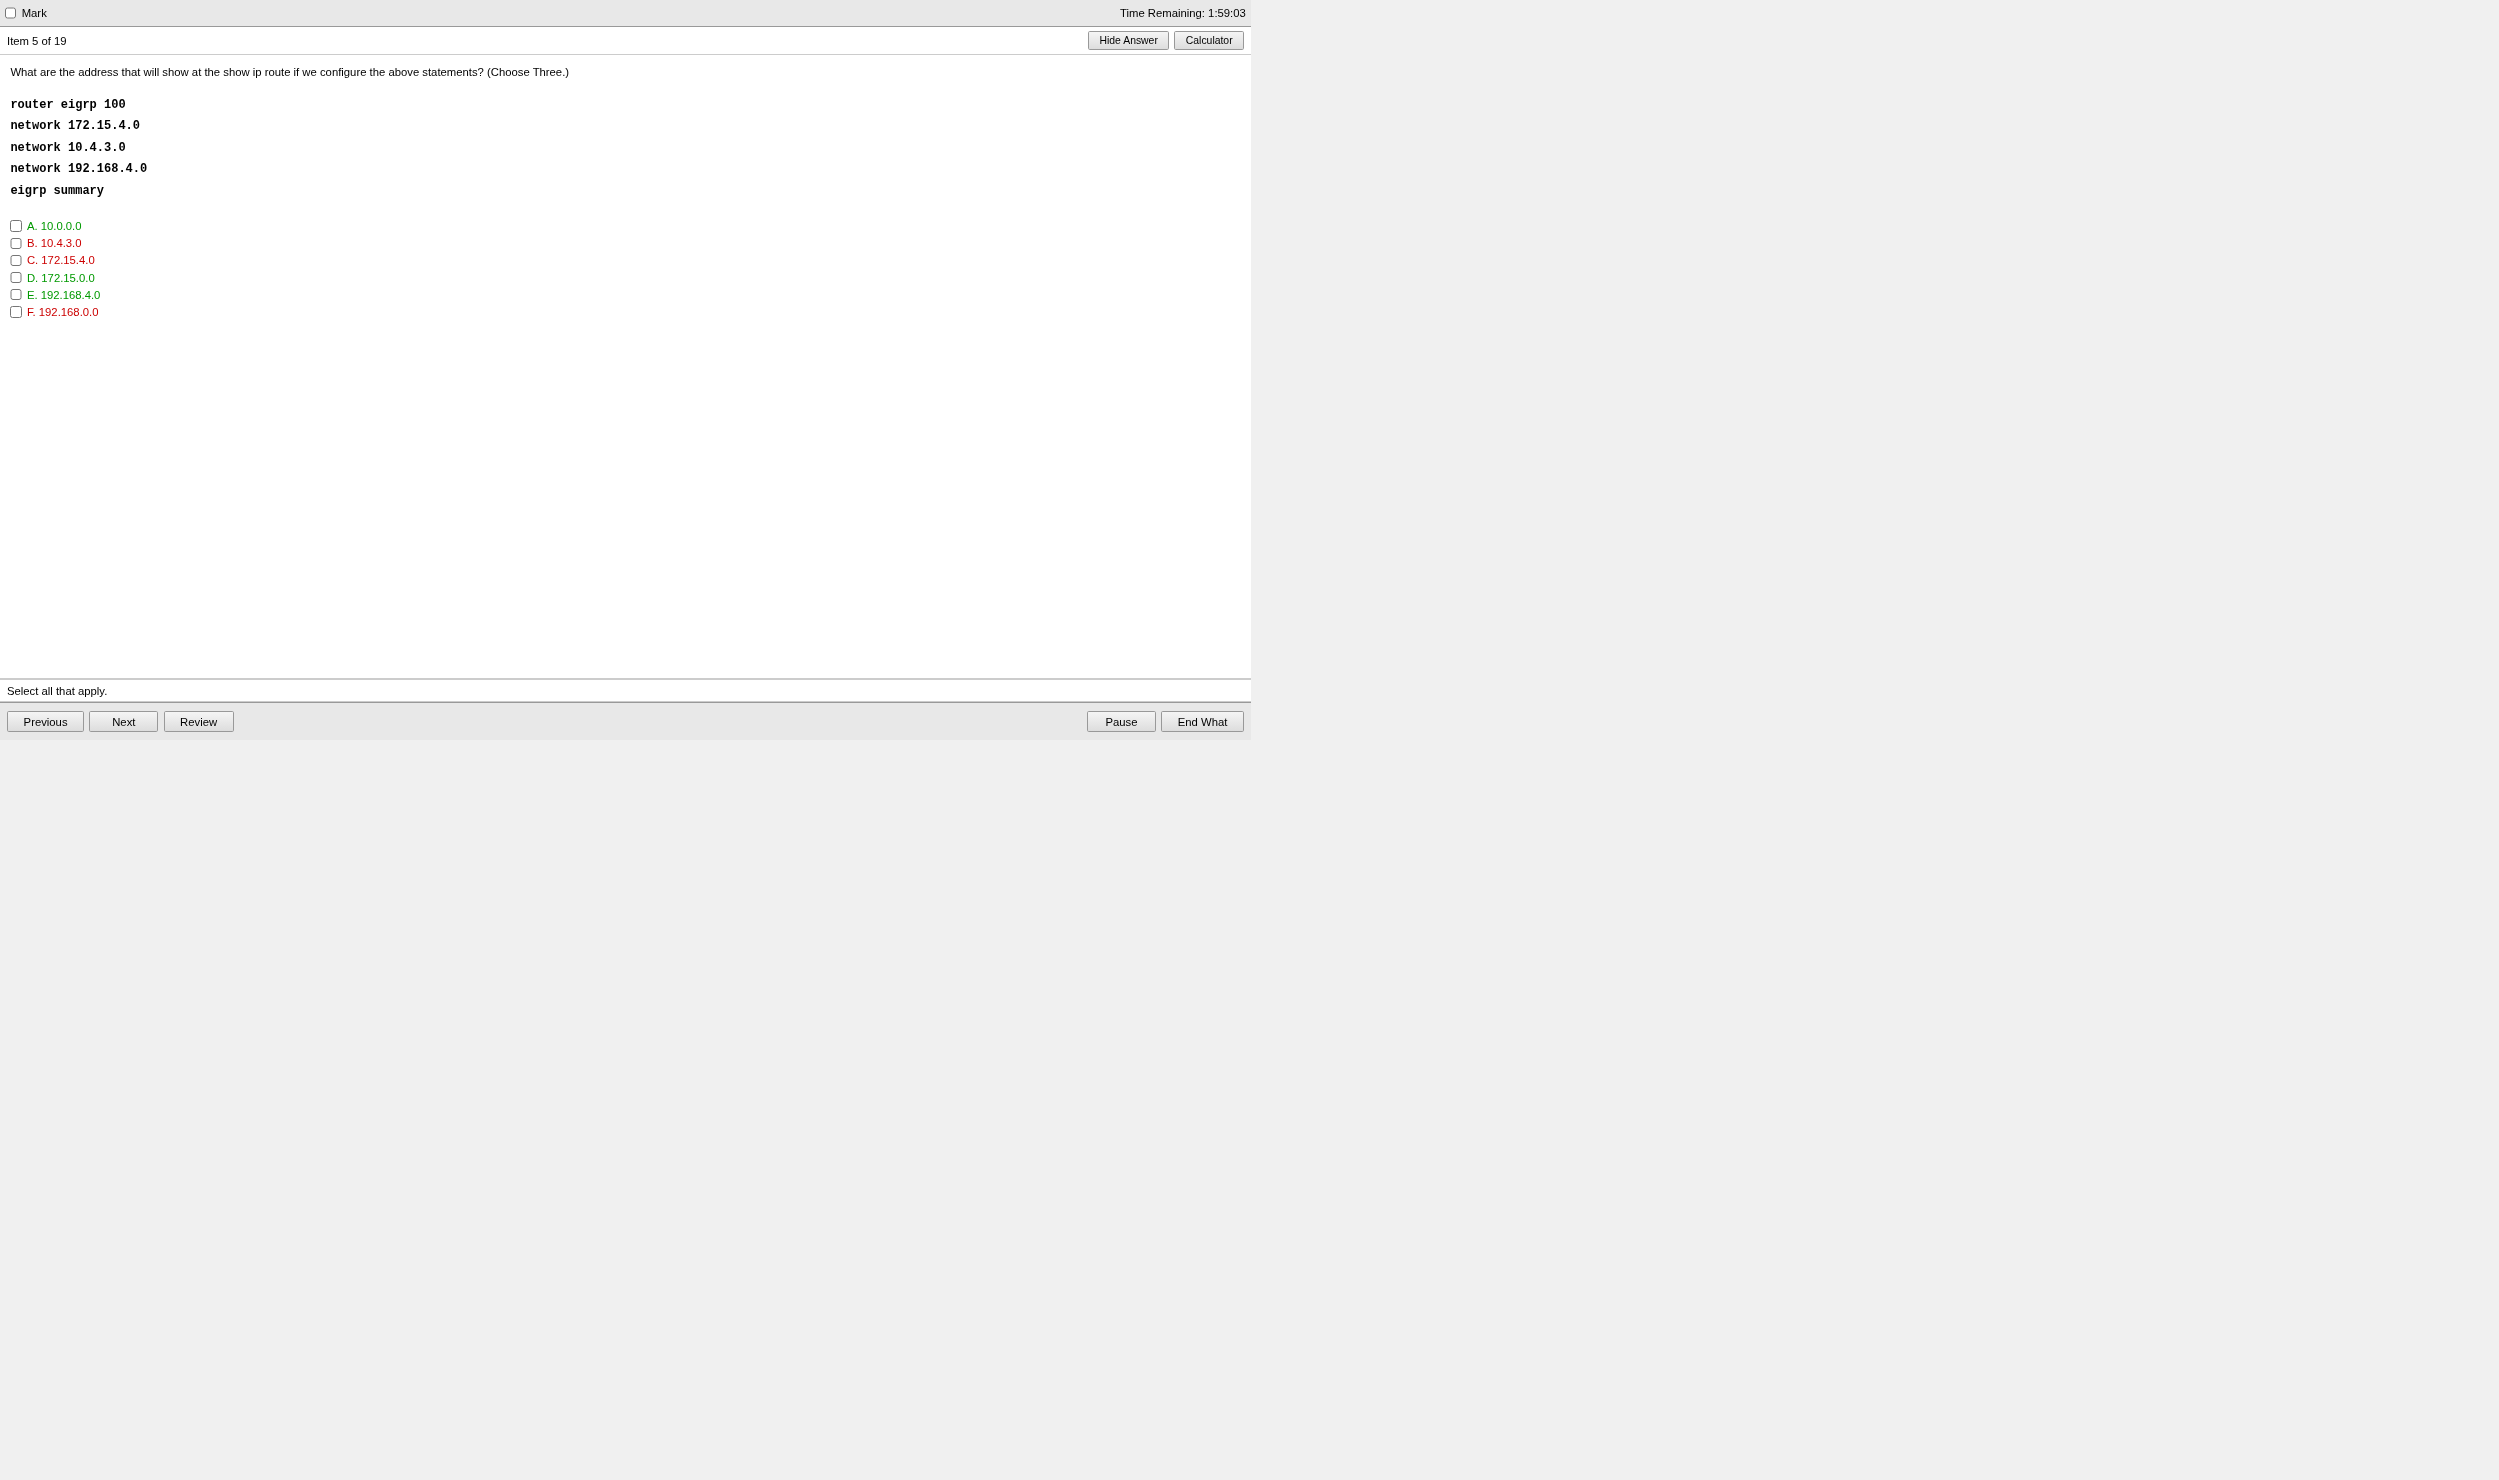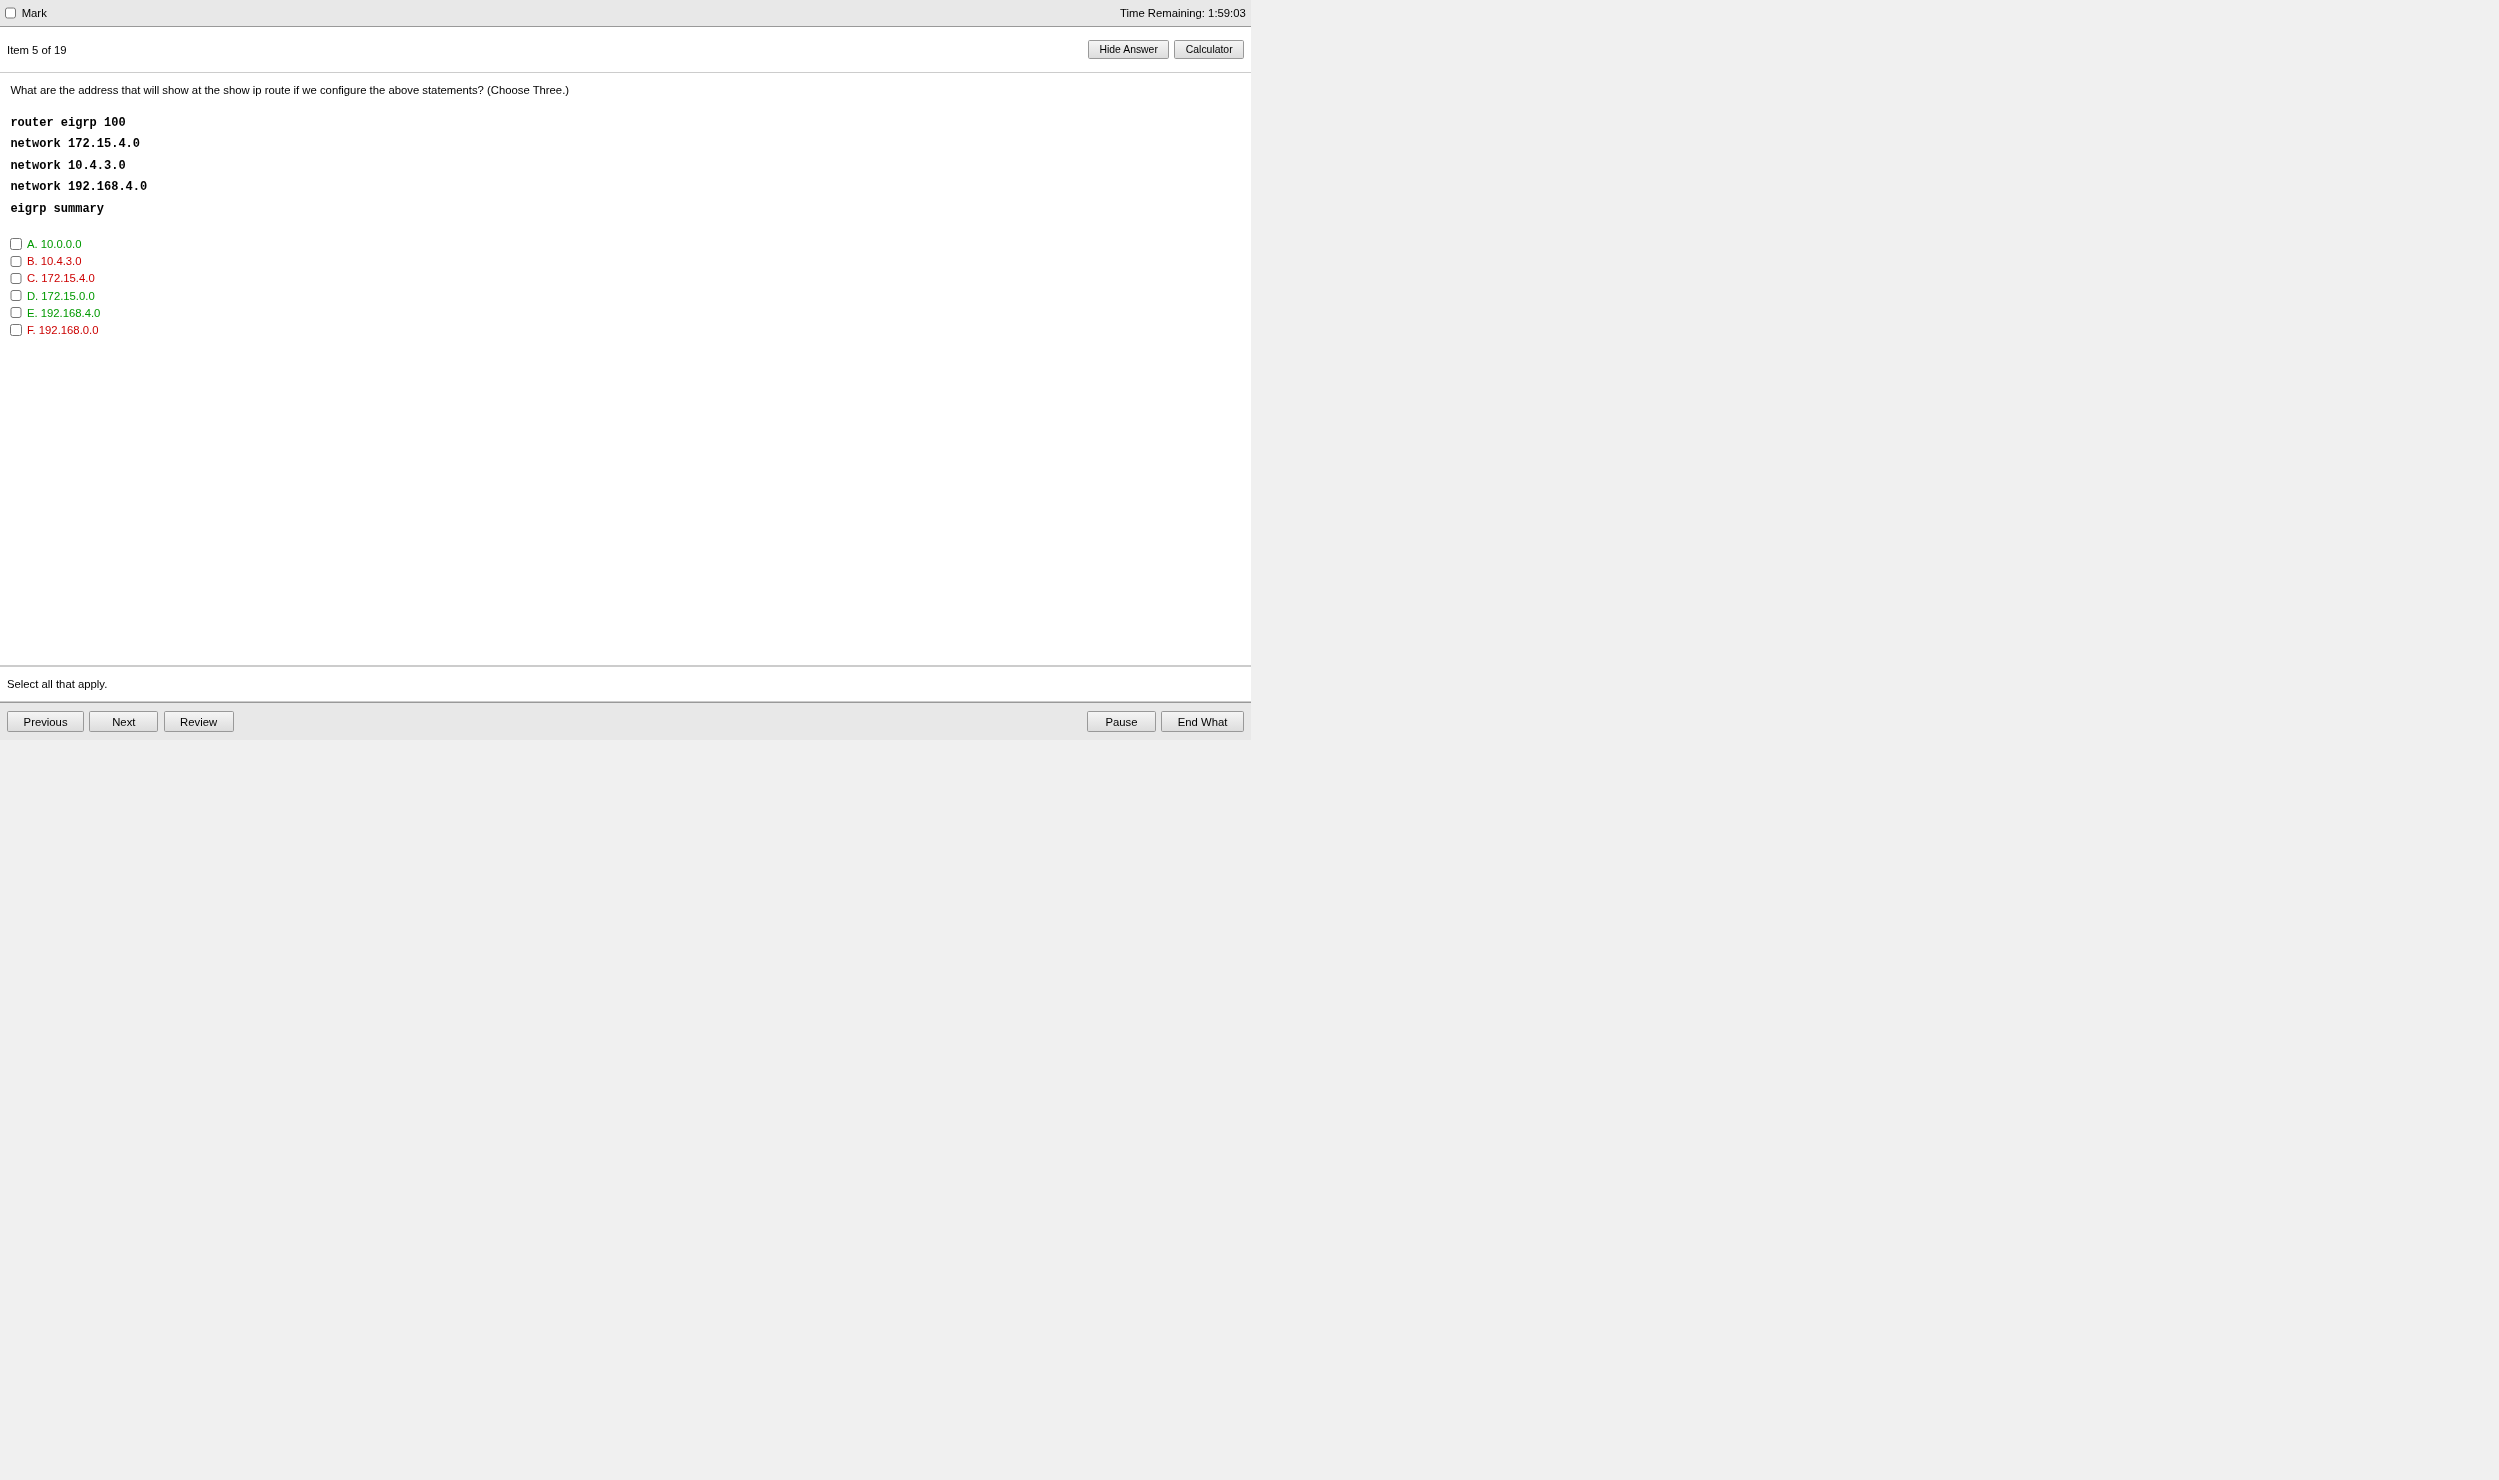--- a/index.html
+++ b/index.html
@@ -53,21 +53,21 @@
     }
 
     
     #top-bar {
       background: #fff;
       border-bottom: 0.9px solid #ccc;
       padding: 5.2px 7px;
       display: flex;
       align-items: center;
       justify-content: space-between;
-      height: 46px;
+      height: 28px;
       flex-shrink: 0;
     }
 
     #item-counter {
       font-size: 11.3px;
       color: #000;
     }
 
     #top-bar-buttons {
       display: flex;
@@ -152,21 +152,21 @@
     }
 
     
     #instruction-bar {
       background: #fff;
       border-top: 0.9px solid #ccc;
       border-bottom: 0.9px solid #ccc;
       padding: 3.5px 7px;
       font-size: 11.3px;
       color: #000;
-      height: 36px;
+      height: 23px;
       display: flex;
       align-items: center;
       flex-shrink: 0;
     }
 
     
     #bottom-bar {
       background: #e8e8e8;
       border-top: 0.9px solid #999;
       padding: 4.3px 7px;

